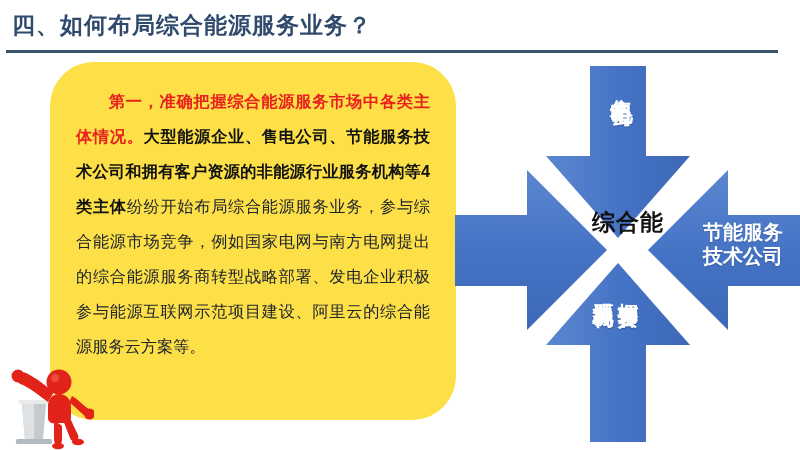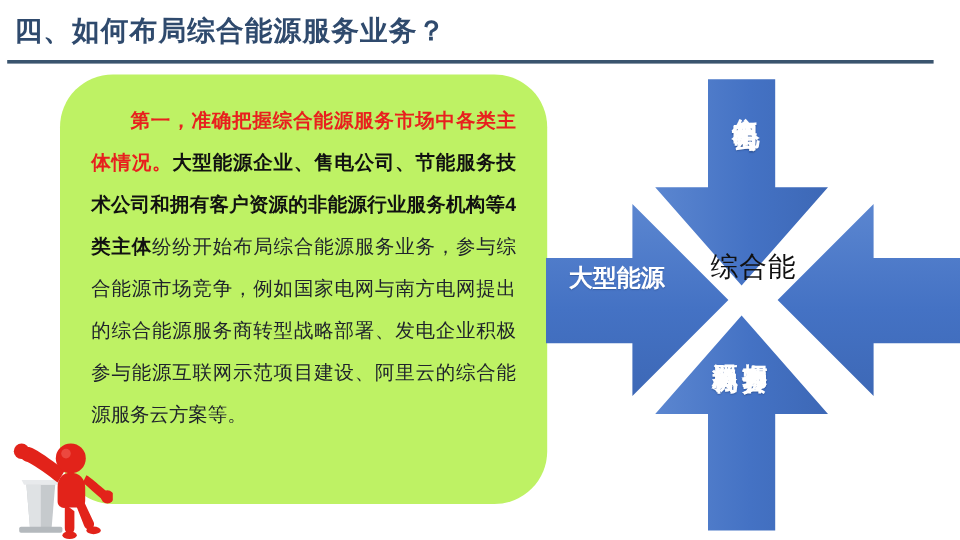--- a/index.html
+++ b/index.html
@@ -36,21 +36,21 @@
     background: #3a546e;
   }
 
   
   .text-panel {
     position: absolute;
     left: 50px;
     top: 62px;
     width: 406px;
     height: 358px;
-    background: #bef264;
+    background: #fde047;
     border-radius: 44px;
     box-sizing: border-box;
     padding: 22px 26px 18px 26px;
   }
   .panel-body {
     font-size: 16.2px;
     line-height: 35px;
     color: #1c1c1c;
     text-align: justify;
     text-justify: inter-ideograph;
@@ -143,21 +143,21 @@
   }
 
   .hub-label {
     position: absolute;
     left: 110px;
     top: 150px;
     width: 126px;
     text-align: center;
     font-size: 23px;
     line-height: 29px;
-    font-weight: normal;
+    font-weight: bold;
     color: #111111;
     letter-spacing: 1px;
   }
 </style>
 </head>
 <body>
 
 <div class="slide-title">四、如何布局综合能源服务业务？</div>
 <div class="title-rule"></div>
 
@@ -229,23 +229,26 @@
     <path d="M163 205 L235 287 L191 287 L191 384 L135 384 L135 287 L91 287 Z" fill="url(#gBottom)"></path>
 
     <path d="M0 157 L72 157 L72 112 L152 192 L72 272 L72 228 L0 228 Z" fill="url(#gLeft)"></path>
 
     <path d="M345 157 L273 157 L273 112 L193 192 L273 272 L273 228 L345 228 Z" fill="url(#gRight)"></path>
   </svg>
 
   <div class="arrow-label lbl-top">售电公司</div>
 
   <div class="arrow-label lbl-left">
-    <div>大型能源</div>
-  </div>
-
+  </div>
+
+  <div class="arrow-label lbl-right">
+    <div>节能服务</div>
+    <div>技术公司</div>
+  </div>
 
   <div class="arrow-label lbl-bottom">
     <span>拥有客户资</span>
     <span>源服务机构</span>
   </div>
 
   <div class="hub-label">
     <div>综合能</div>
   </div>
 </div>

